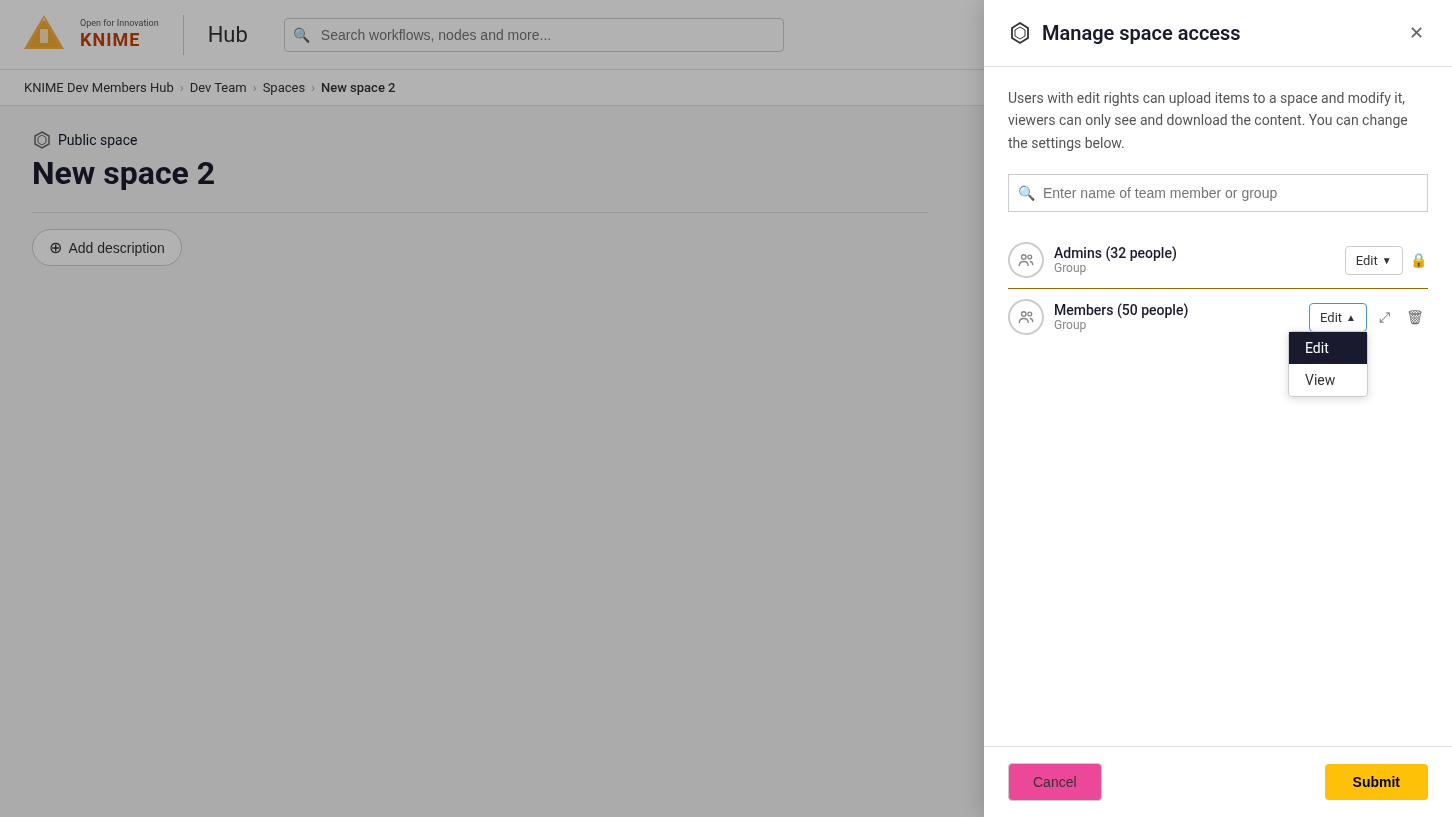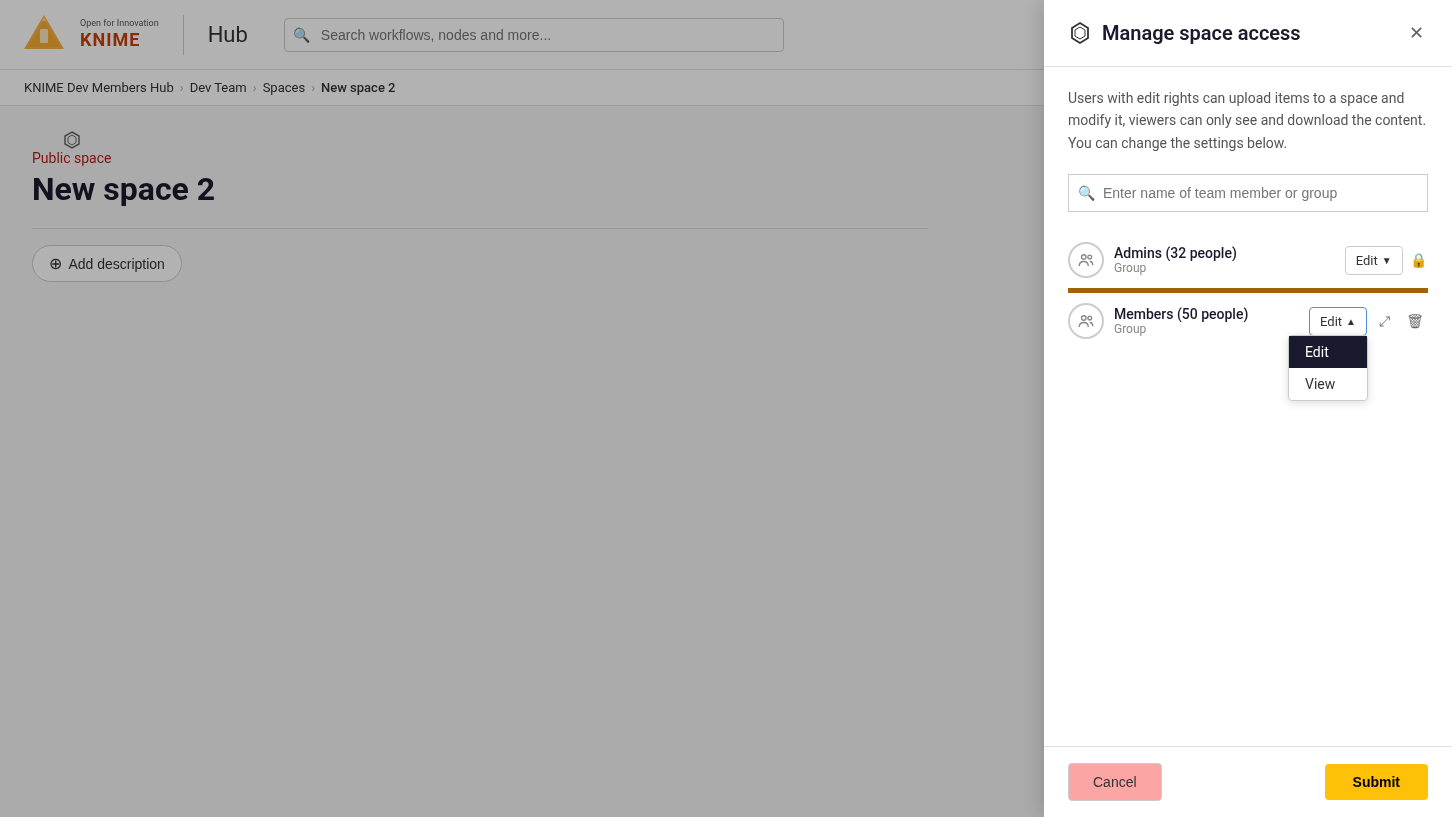--- a/index.html
+++ b/index.html
@@ -94,24 +94,24 @@
       max-width: 960px;
     }
     .space-header {
       display: flex;
       align-items: center;
       gap: 8px;
       margin-bottom: 4px;
     }
     .space-type-label {
       font-size: 14px;
-      color: #b91c1c;
-      display: flex;
-      align-items: center;
-      flex-direction: column;
+      color: #0f172a;
+      display: flex;
+      align-items: center;
+      gap: 6px;
     }
     .space-title {
       font-size: 32px;
       font-weight: 700;
       color: #1a1a2e;
       margin-bottom: 20px;
     }
     .empty-space-area {
       background: #ebebeb;
       border-radius: 4px;
@@ -140,21 +140,21 @@
       position: fixed;
       top: 0; left: 0; right: 0; bottom: 0;
       background: rgba(0,0,0,0.3);
       z-index: 100;
     }
 
     
     .side-panel {
       position: fixed;
       top: 0; right: 0;
-      width: 408px;
+      width: 468px;
       height: 100vh;
       background: #fff;
       box-shadow: -4px 0 20px rgba(0,0,0,0.15);
       z-index: 200;
       display: flex;
       flex-direction: column;
     }
     .side-panel-header {
       padding: 20px 24px;
       border-bottom: 1px solid #e0e0e0;
@@ -216,21 +216,21 @@
       font-weight: 600;
       color: #333;
       margin-bottom: 12px;
     }
 
     
     .access-row {
       display: flex;
       align-items: center;
       padding: 10px 0;
-      border-bottom: 5px solid #a16207;
+      border-bottom: 1px solid #a16207;
       gap: 10px;
       position: relative;
     }
     .access-row:last-child { border-bottom: none; }
     .group-icon {
       width: 36px; height: 36px;
       border: 2px solid #ccc;
       border-radius: 50%;
       display: flex;
       align-items: center;
@@ -307,21 +307,21 @@
       padding: 16px 24px;
       border-top: 1px solid #e0e0e0;
       display: flex;
       justify-content: space-between;
       align-items: center;
     }
     .cancel-btn {
       padding: 10px 24px;
       border: 1px solid #ccc;
       border-radius: 4px;
-      background: #fca5a5;
+      background: #ec4899;
       font-size: 14px;
       cursor: pointer;
       color: #333;
     }
     .submit-btn {
       padding: 10px 28px;
       border: none;
       border-radius: 4px;
       background: #ffc107;
       font-size: 14px;

